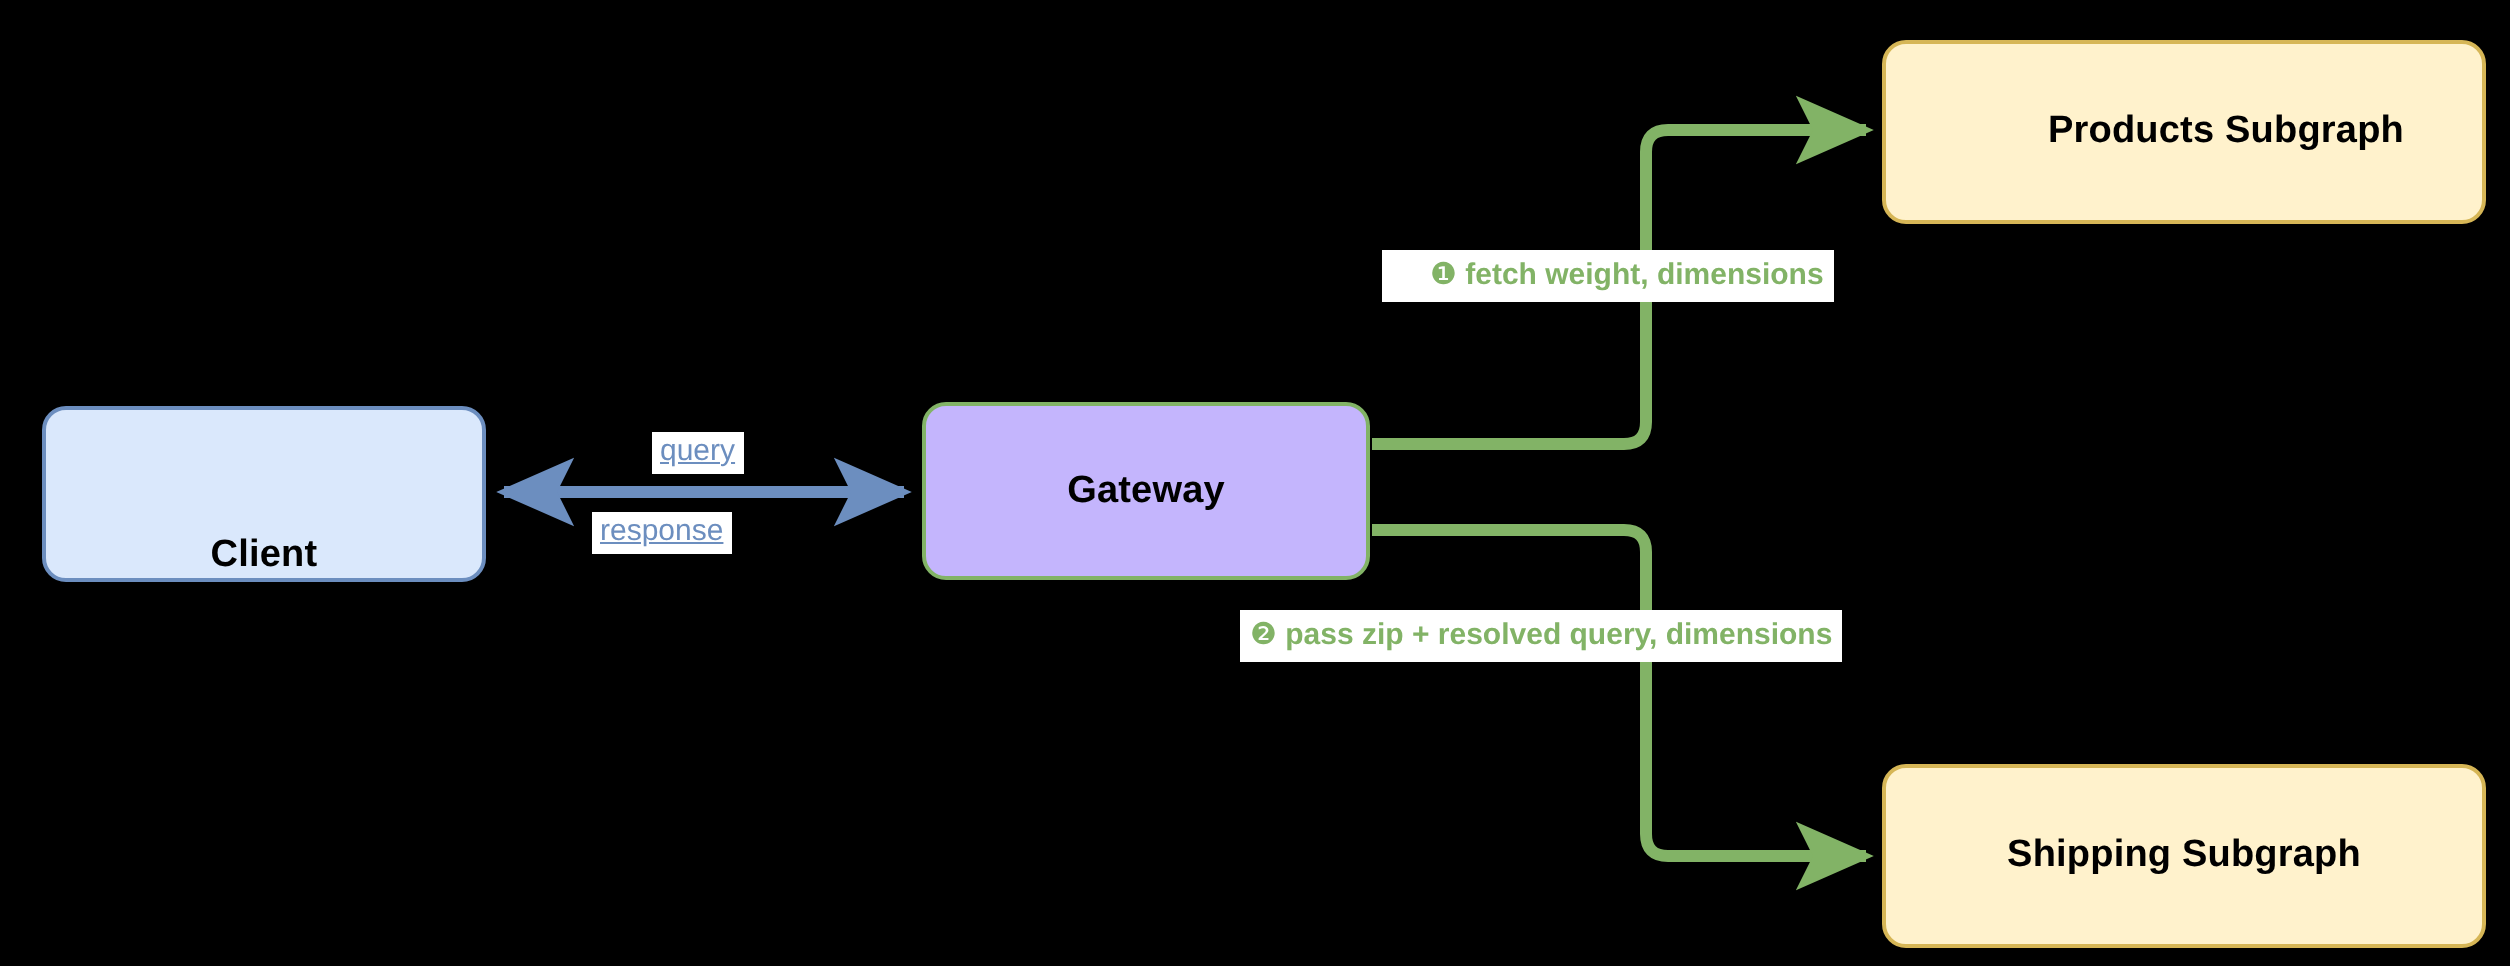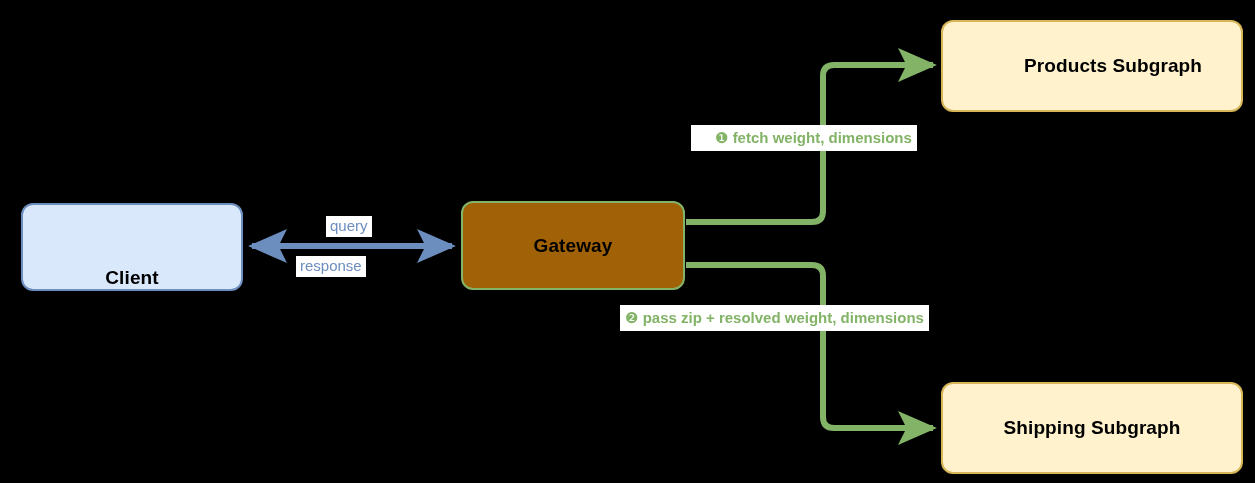--- a/index.html
+++ b/index.html
@@ -36,21 +36,21 @@
     height: 88px;
     background: #dae8fc;
     border-color: #6c8ebf;
     align-items: flex-end;
   }
   #node-gateway {
     left: 461px;
     top: 201px;
     width: 224px;
     height: 89px;
-    background: #a16207;
+    background: #c4b5fd;
     border-color: #82b366;
   }
   #node-products {
     left: 941px;
     top: 20px;
     width: 302px;
     height: 92px;
     background: #fff2cc;
     border-color: #d6b656;
     padding-left: 42px;
@@ -95,20 +95,21 @@
     top: 305px;
   }
   .blue-label {
     position: absolute;
     background: #ffffff;
     color: #6c8ebf;
     font-size: 15px;
     white-space: nowrap;
     padding: 1px 4px 2px 4px;
     line-height: 18px;
+    text-decoration: underline;
   }
   #label-query {
     left: 326px;
     top: 216px;
   }
   #label-response {
     left: 296px;
     top: 256px;
   }
 </style>
@@ -157,16 +158,16 @@
 
   <div class="blue-label" id="label-response">response</div>
 
   <div class="edge-label" id="label-fetch">
     <span class="marker">❶</span>
     <span>fetch weight, dimensions</span>
   </div>
 
   <div class="edge-label" id="label-pass">
     <span class="marker">❷</span>
-    <span>pass zip + resolved weight, dimensions</span>
+    <span>pass zip + resolved query, dimensions</span>
   </div>
 
 </div>
 
 </body></html>

